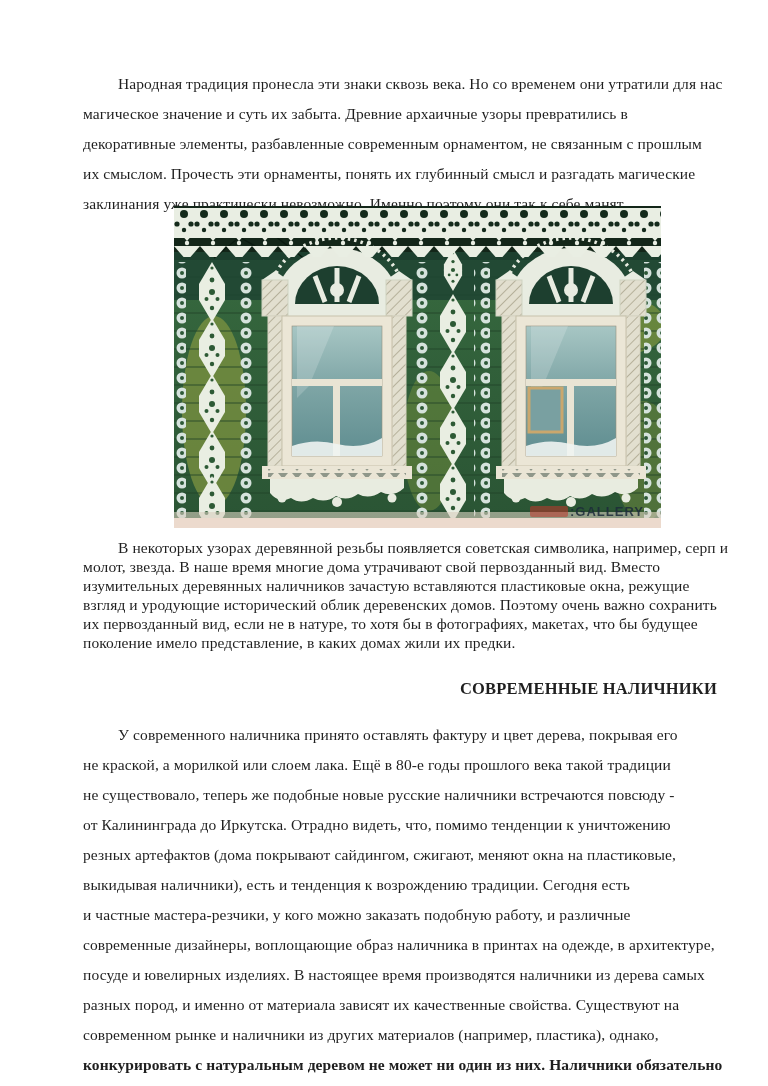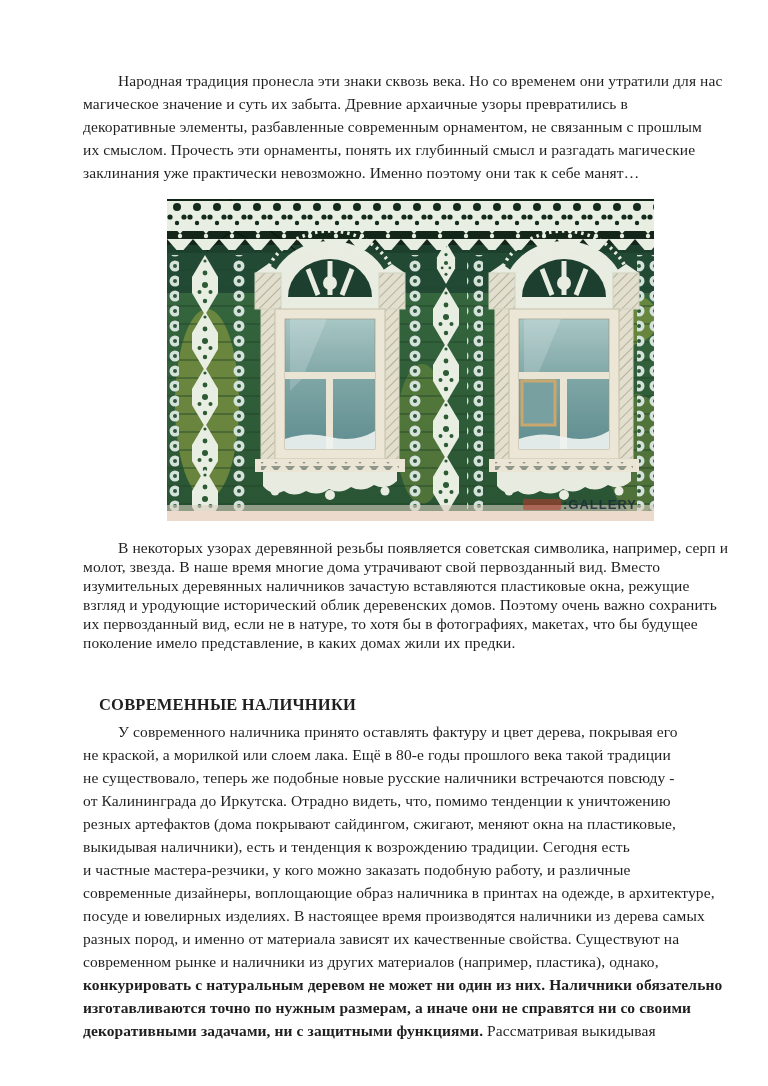--- a/index.html
+++ b/index.html
@@ -10,42 +10,42 @@
     background:#ffffff;
     font-family:"Liberation Serif","DejaVu Serif",serif;
     color:#1f1f1f;
     overflow:hidden;
   }
   .para{
     position:absolute;
     left:83px;
     margin:0;
     font-size:15.5px;
-    line-height:23px;
+    line-height:30px;
     white-space:pre;          
     text-indent:35px;         
     letter-spacing:0.1px;
   }
   .p1{top:69px;}
   .p2{top:538px;line-height:19px;}
   .p3{top:720px;}
   .p3 .b{font-weight:bold;}
   .heading{
     position:absolute;
     left:83px;top:679px;width:634px;
-    margin:16px;
+    margin:0;
     font-size:16.5px;
     font-weight:bold;
-    text-align:left;
+    text-align:right;
     letter-spacing:0.2px;
   }
   .photo{
     position:absolute;
     left:165px;top:197px;width:487px;height:322px;
-    margin:2px;
+    margin:9px;
   }
   .photo svg{display:block;width:487px;height:322px;}
 </style>
 </head>
 <body>
 
 <div class="page">
 
   <p class="para p1">Народная традиция пронесла эти знаки сквозь века. Но со временем они утратили для нас
 магическое значение и суть их забыта. Древние архаичные узоры превратились в

